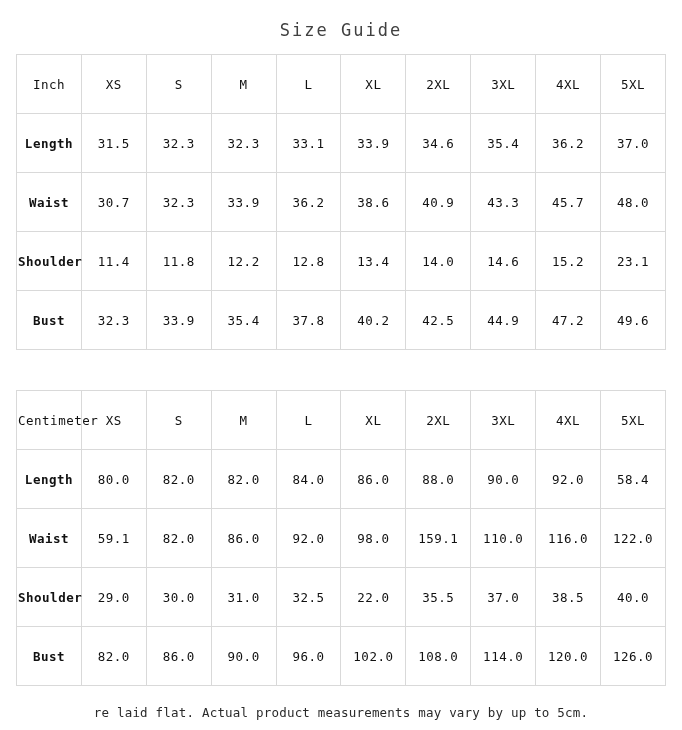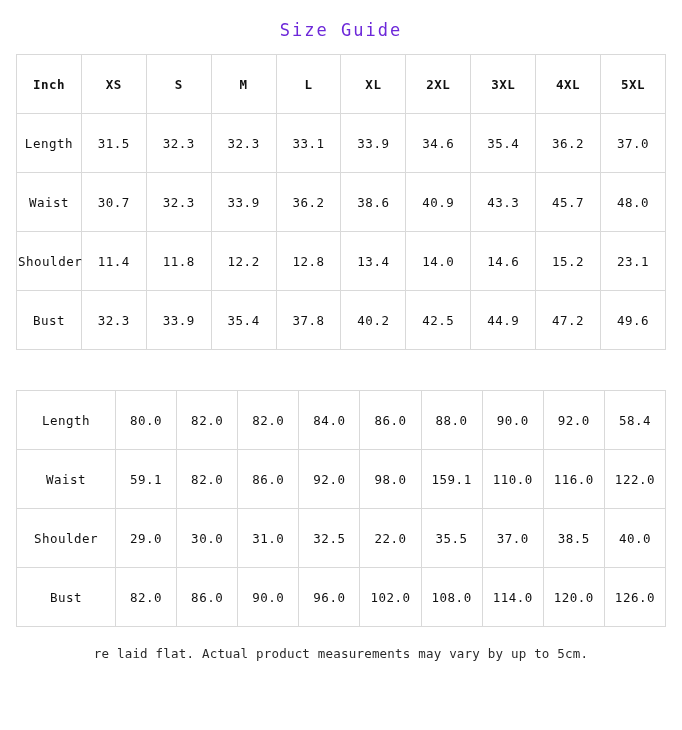--- a/index.html
+++ b/index.html
@@ -18,21 +18,21 @@
     position: relative;
     width: 682px;
     height: 730px;
     box-sizing: border-box;
   }
   .title {
     text-align: center;
     font-family: "DejaVu Sans Mono", monospace;
     font-size: 17px;
     letter-spacing: 2px;
-    color: #6d28d9;
+    color: #404040;
     padding-top: 20px;
     padding-bottom: 14px;
   }
   .tablewrap {
     padding: 0 16px;
   }
   table.size-table {
     width: 650px;
     border-collapse: collapse;
     table-layout: fixed;
@@ -42,25 +42,25 @@
     border: 1px solid #d9d9d9;
     height: 56px;
     text-align: center;
     vertical-align: middle;
     font-size: 12.5px;
     font-family: "DejaVu Sans Mono", monospace;
     color: #111111;
     letter-spacing: 0.5px;
   }
   table.size-table tr.header-row td {
+    font-weight: normal;
+    font-size: 12.5px;
+  }
+  table.size-table td.rowhead {
     font-weight: bold;
-    font-size: 12.5px;
-  }
-  table.size-table td.rowhead {
-    font-weight: normal;
     width: 96px;
   }
   table.size-table td.unit {
     font-weight: bold;
   }
   .spacer {
     height: 40px;
   }
   .note {
     text-align: center;
@@ -147,20 +147,32 @@
         </tr>
       </tbody>
     </table>
   </div>
 
   <div class="spacer"></div>
 
   <div class="tablewrap">
     <table class="size-table">
       <tbody>
+        <tr class="header-row">
+          <td class="unit">Centimeter</td>
+          <td>XS</td>
+          <td>S</td>
+          <td>M</td>
+          <td>L</td>
+          <td>XL</td>
+          <td>2XL</td>
+          <td>3XL</td>
+          <td>4XL</td>
+          <td>5XL</td>
+        </tr>
         <tr>
           <td class="rowhead">Length</td>
           <td>80.0</td>
           <td>82.0</td>
           <td>82.0</td>
           <td>84.0</td>
           <td>86.0</td>
           <td>88.0</td>
           <td>90.0</td>
           <td>92.0</td>

